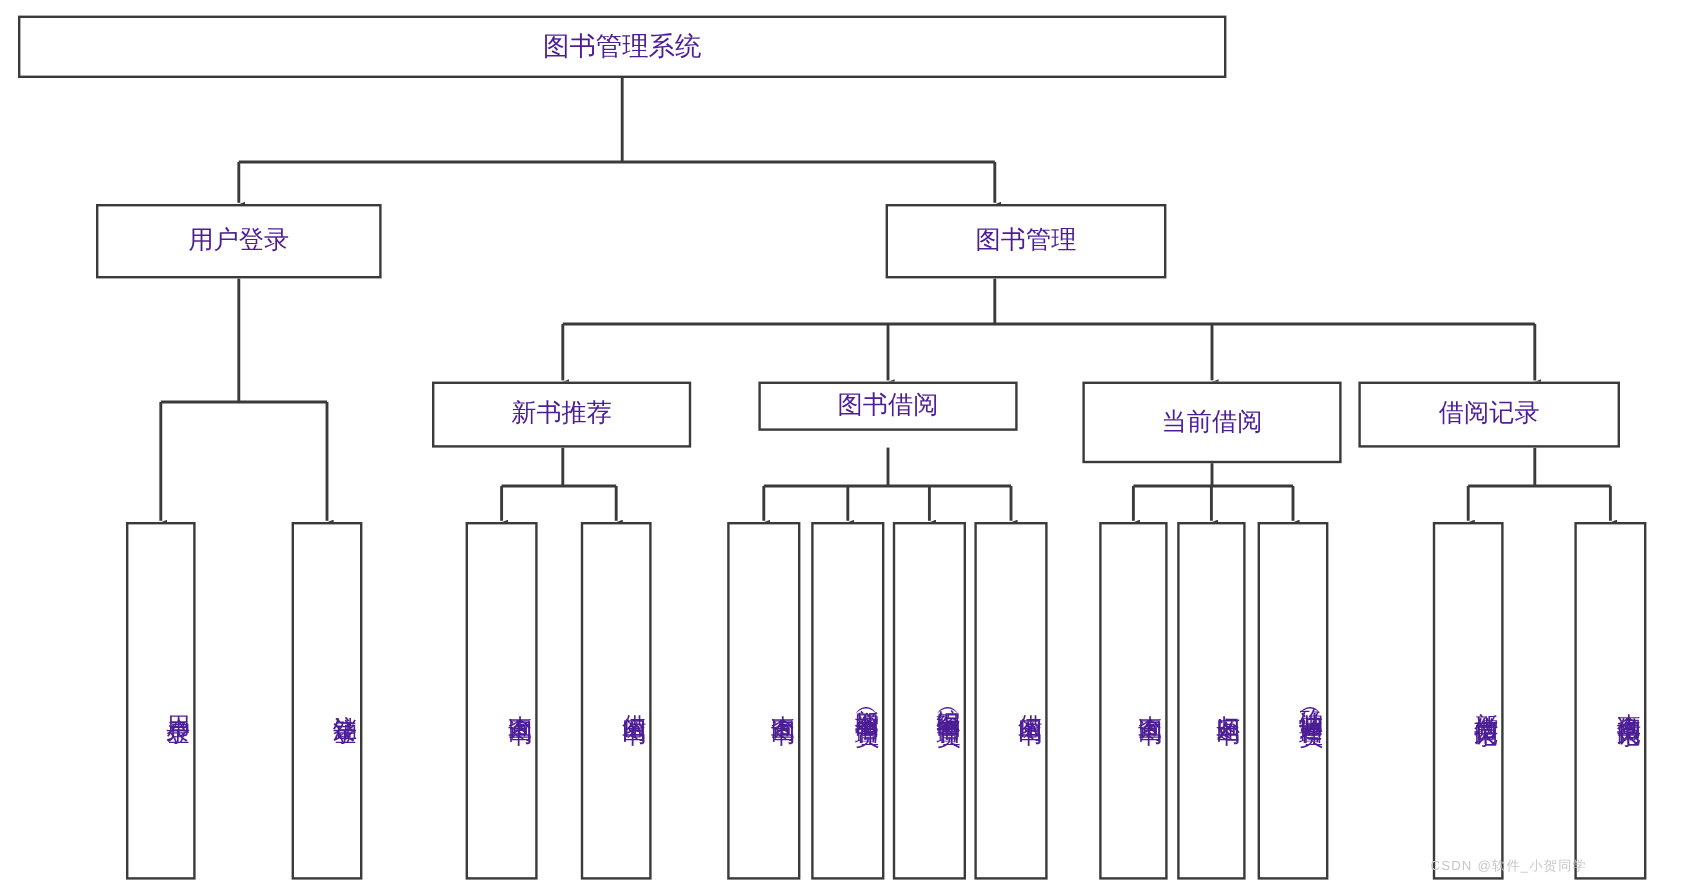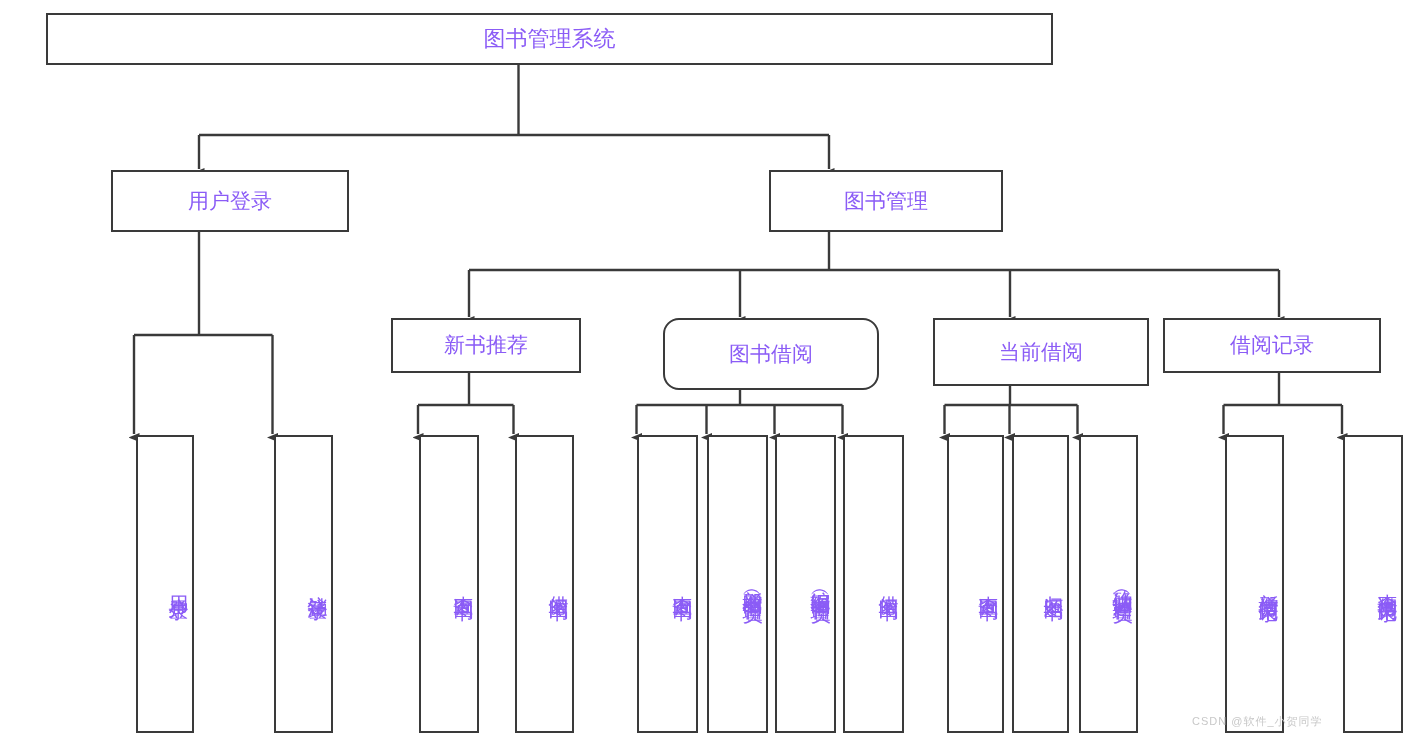--- a/index.html
+++ b/index.html
@@ -1,19 +1,19 @@
 <!DOCTYPE html>
 <html><head>
 <meta charset="utf-8">
 <style>
   html,body{margin:0;padding:0;background:#ffffff;}
   body{font-family:"Liberation Sans","DejaVu Sans",sans-serif;}
   #canvas{position:relative;width:1405px;height:747px;background:#ffffff;overflow:hidden;}
   svg.wires{position:absolute;left:0;top:0;width:1405px;height:747px;}
-  .node{position:absolute;box-sizing:border-box;background:#ffffff;border:2.5px solid #3a3a3a;display:flex;align-items:center;justify-content:center;text-align:center;color:#8b5cf6;margin-left:31px;}
+  .node{position:absolute;box-sizing:border-box;background:#ffffff;border:2.5px solid #3a3a3a;display:flex;align-items:center;justify-content:center;text-align:center;color:#4c1d95;}
   .node.h{font-size:21px;line-height:1.25;}
   .node.v{writing-mode:vertical-rl;text-orientation:upright;font-size:20px;line-height:1.3;letter-spacing:2px;padding:8px 0;align-items:flex-start;justify-content:center;}
   .node.root{font-size:22px;}
   .watermark{position:absolute;color:#c8c8c8;font-size:11px;letter-spacing:1px;white-space:nowrap;pointer-events:none;}
 </style>
 </head>
 <body>
 
 <div id="canvas">
   <svg class="wires" viewBox="0 0 1405 747">
@@ -62,24 +62,24 @@
   <div id="nodes-layer">
       <div class="node h root" style="left: 15px; top: 13px; width: 1007px; height: 52px;">
         <span>图书管理系统</span>
       </div>
       <div class="node h" style="left: 80px; top: 170px; width: 238px; height: 62px;">
         <span>用户登录</span>
       </div>
       <div class="node h" style="left: 738px; top: 170px; width: 234px; height: 62px;">
         <span>图书管理</span>
       </div>
-      <div class="node h" style="left: 360px; top: 318px; width: 190px; height: 55px;">
+      <div class="node h" style="left: 360px; top: 318px; width: 216px; height: 55px;">
         <span>新书推荐</span>
       </div>
-      <div class="node h" style="left: 632px; top: 318px; width: 216px; height: 72px; border-radius: 16px;">
+      <div class="node h" style="left: 632px; top: 318px; width: 216px; height: 41px;">
         <span>图书借阅</span>
       </div>
       <div class="node h" style="left: 902px; top: 318px; width: 216px; height: 68px;">
         <span>当前借阅</span>
       </div>
       <div class="node h" style="left: 1132px; top: 318px; width: 218px; height: 55px;">
         <span>借阅记录</span>
       </div>
       <div class="node v" style="left: 105px; top: 435px; width: 58px; height: 298px;">
         <span>用户登录</span>

